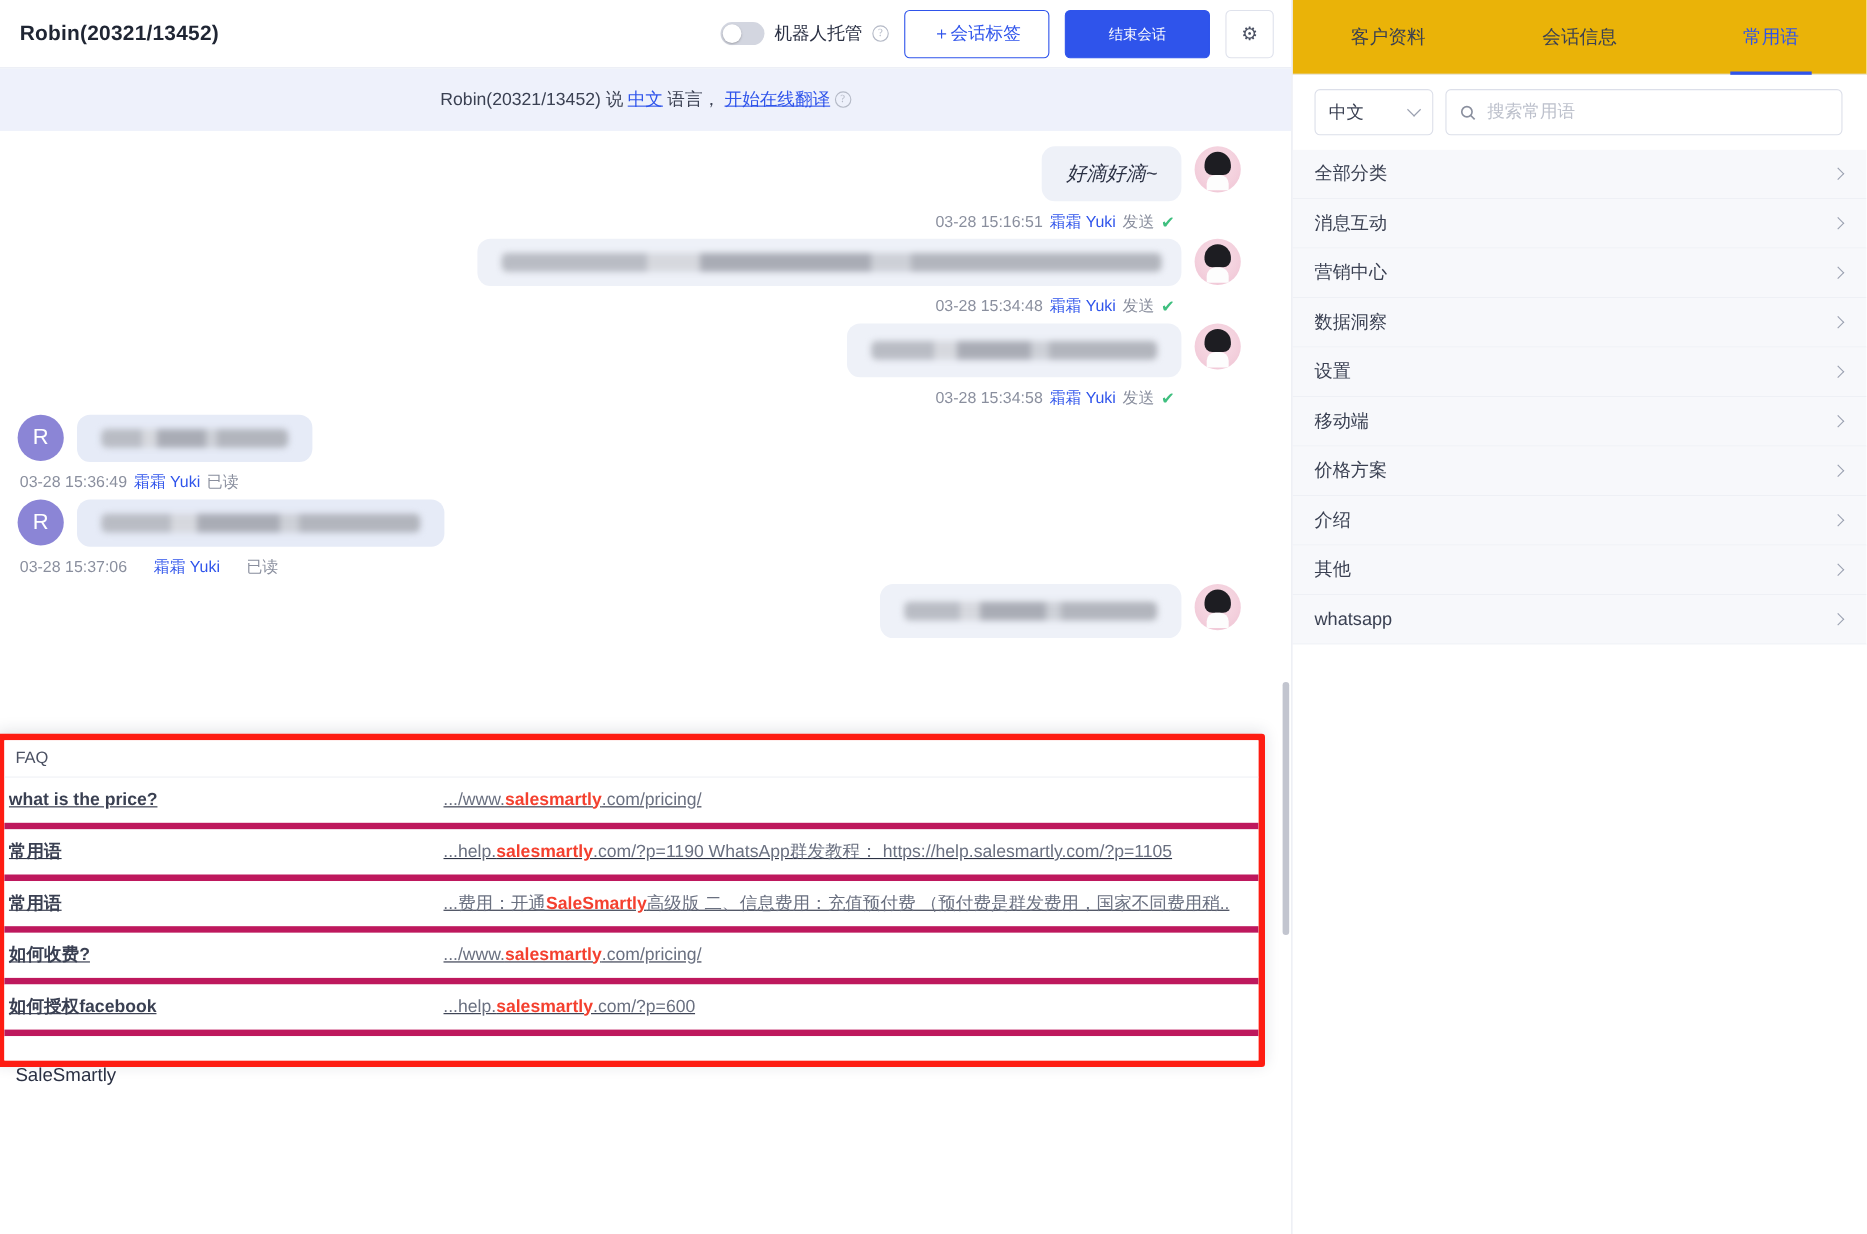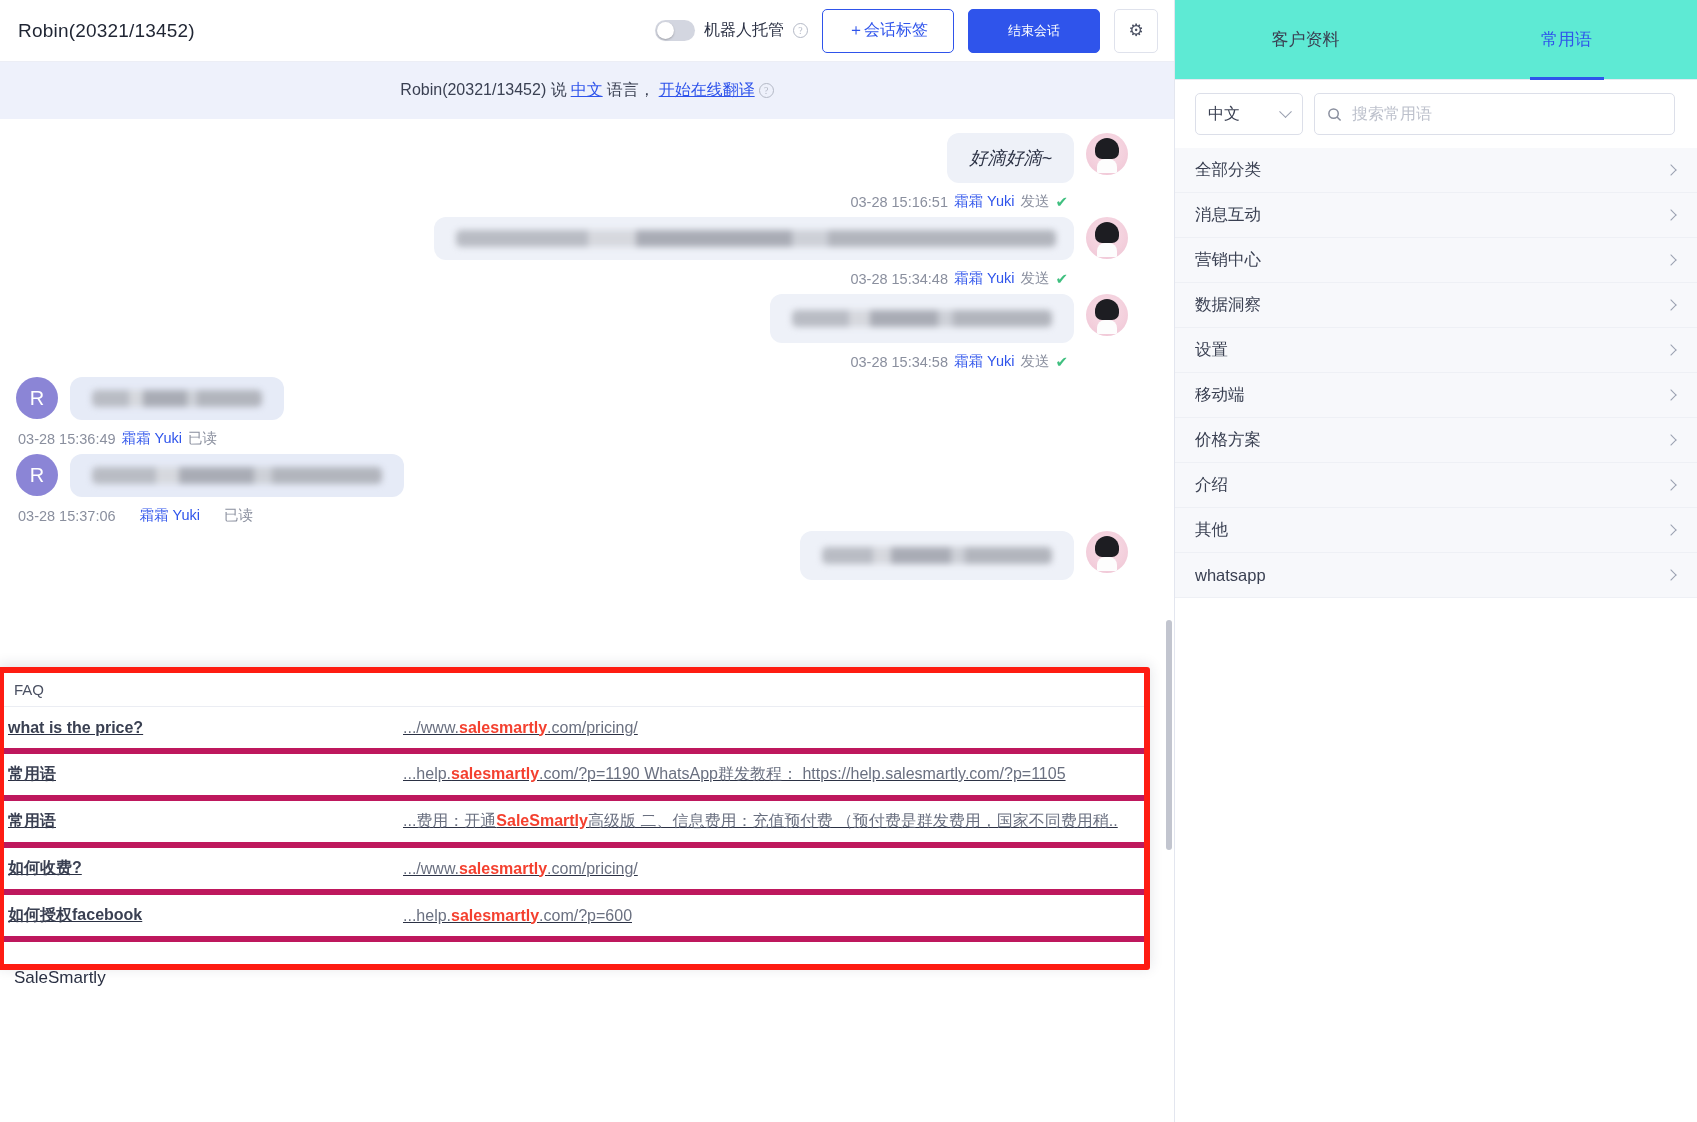--- a/index.html
+++ b/index.html
@@ -25,21 +25,21 @@
   .chat-header {
     height: 62px;
     display: flex; align-items: center;
     padding: 0 16px 0 18px;
     background: #fff;
     border-bottom: 1px solid #eceef5;
     position: relative;
     z-index: 5;
   }
   .chat-title {
-    font-size: 19px; font-weight: normal; color: #1f2533;
+    font-size: 19px; font-weight: bold; color: #1f2533;
     letter-spacing: .2px;
   }
   .header-right {
     margin-left: auto;
     display: flex; align-items: center; gap: 14px;
   }
   .toggle-wrap { display: flex; align-items: center; gap: 9px; }
   .toggle {
     width: 40px; height: 21px; border-radius: 11px;
     background: #d3d6e0; position: relative; flex: none;
@@ -193,23 +193,23 @@
     z-index: 6;
   }
 
   
   .right-col {
     width: 522px; height: 1122px;
     background: #fff;
     display: flex; flex-direction: column;
   }
   .tabs {
-    height: 80px; display: flex; align-items: stretch;
+    height: 68px; display: flex; align-items: stretch;
     border-bottom: 1px solid #e7e9f1;
-    background: #5eead4;
+    background: #eab308;
   }
   .tab {
     flex: 1; display: flex; align-items: center; justify-content: center;
     font-size: 17px; color: #3a4052; cursor: pointer;
     position: relative;
   }
   .tab.active { color: #2f54eb; }
   .tab.active::after {
     content: ""; position: absolute; bottom: -1px; left: 50%;
     transform: translateX(-50%);
@@ -430,20 +430,21 @@
 
       <div class="faq-spacer"></div>
     </div>
 
   </div>
 
   <div class="right-col">
 
     <div class="tabs">
       <div class="tab">客户资料</div>
+      <div class="tab">会话信息</div>
       <div class="tab active">常用语</div>
     </div>
 
     <div class="search-bar">
       <div class="lang-select">
         <span>中文</span>
         <span class="chev-sm"></span>
       </div>
       <div class="search-input-wrap">
         <svg width="15" height="15" viewBox="0 0 16 16">

